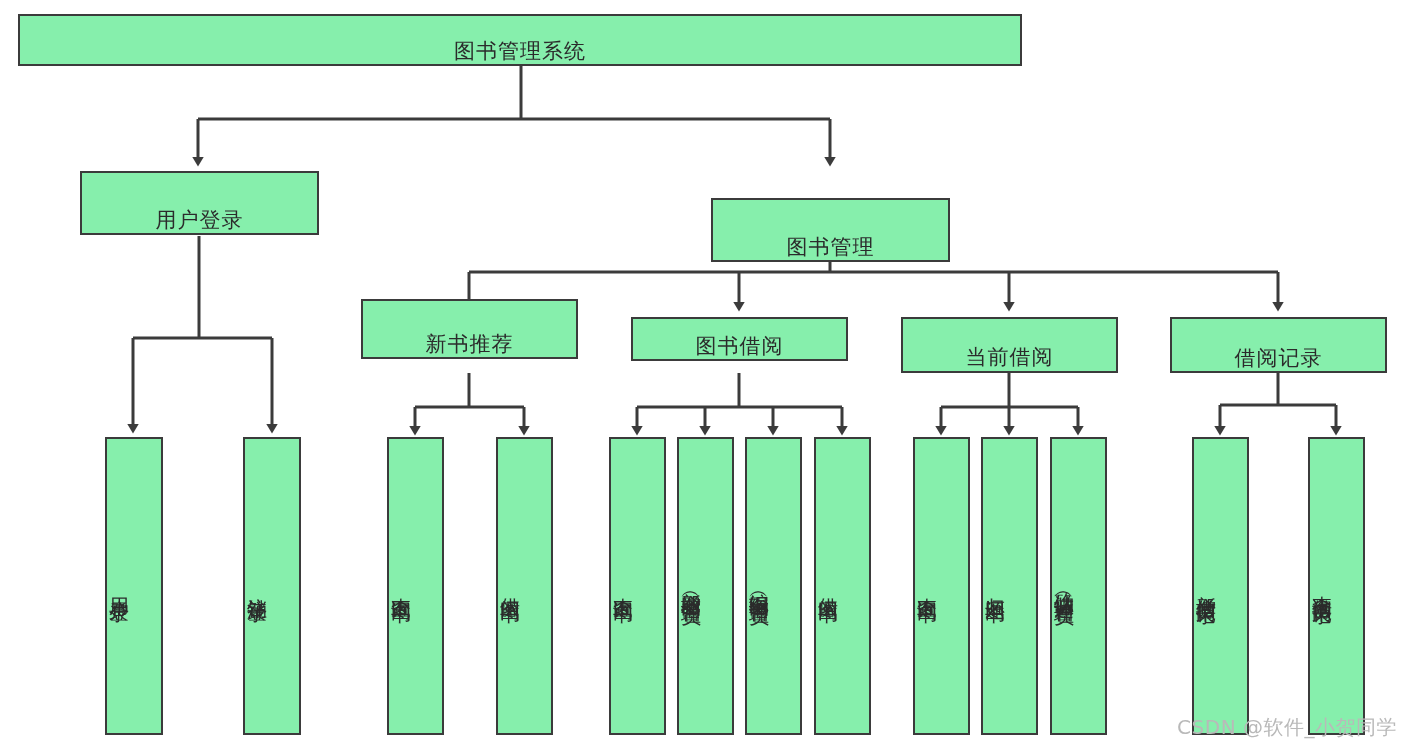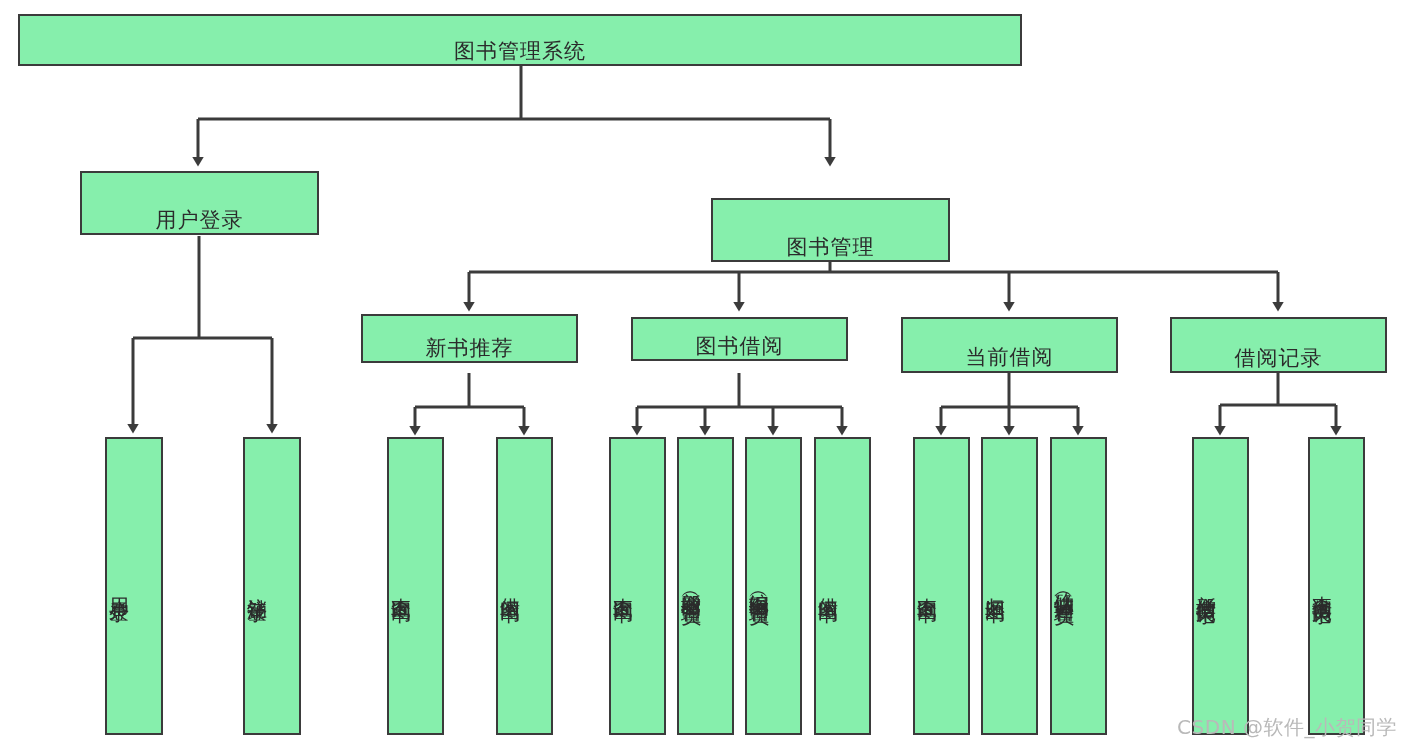--- a/index.html
+++ b/index.html
@@ -129,21 +129,21 @@
     <span class="hlabel">图书管理系统</span>
   </div>
 
   <div class="node horiz" style="left:80px; top:171px; width:239px; height:64px;">
     <span class="hlabel">用户登录</span>
   </div>
   <div class="node horiz" style="left:711px; top:171px; width:239px; height:64px;margin-top:27px;">
     <span class="hlabel">图书管理</span>
   </div>
 
-  <div class="node horiz" style="left:361px; top:314px; width:217px; height:49px;">
+  <div class="node horiz" style="left:361px; top:299px; width:217px; height:60px;">
     <span class="hlabel">新书推荐</span>
   </div>
   <div class="node horiz" style="left:631px; top:317px; width:217px; height:44px;">
     <span class="hlabel">图书借阅</span>
   </div>
   <div class="node horiz" style="left:901px; top:317px; width:217px; height:56px;font-family:Liberation Mono, monospace;">
     <span class="hlabel">当前借阅</span>
   </div>
   <div class="node horiz" style="left:1170px; top:317px; width:217px; height:56px;">
     <span class="hlabel">借阅记录</span>

